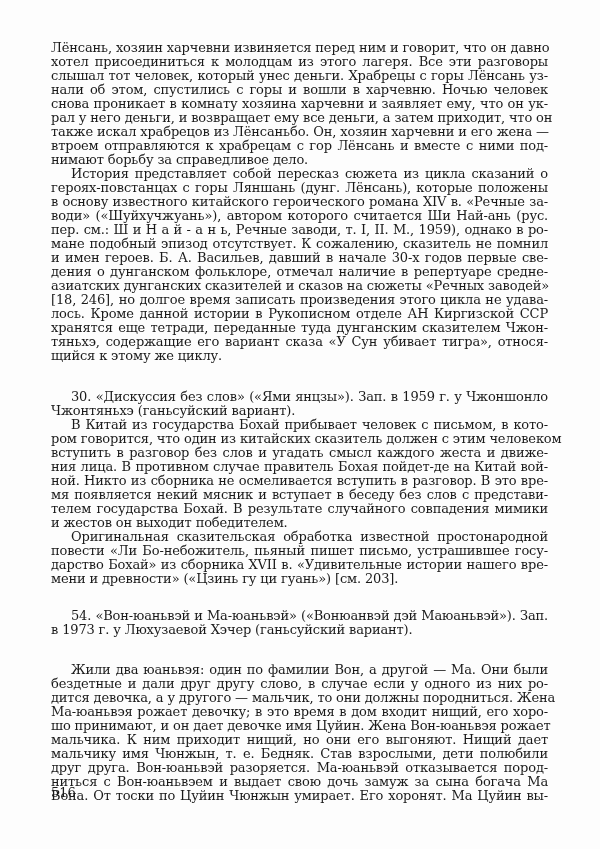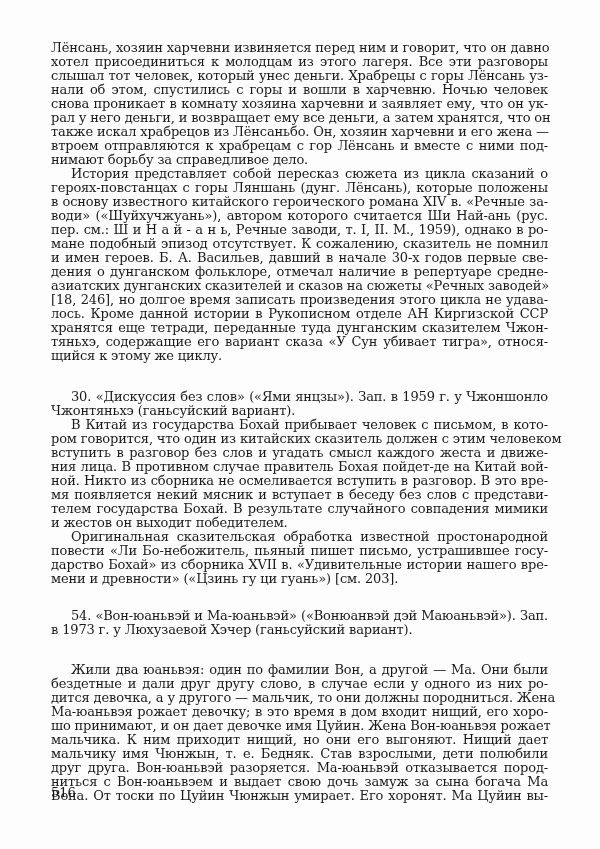--- a/index.html
+++ b/index.html
@@ -34,21 +34,21 @@
 
 <div class="page">
 
   <div class="block" style="top:41px;">
     <div>
       <span class="line" style="white-space: nowrap;">Лёнсань, хозяин харчевни извиняется перед ним и говорит, что он давно</span>
       <span class="line" style="white-space: nowrap;">хотел присоединиться к молодцам из этого лагеря. Все эти разговоры</span>
       <span class="line" style="white-space: nowrap;">слышал тот человек, который унес деньги. Храбрецы с горы Лёнсань уз-</span>
       <span class="line" style="white-space: nowrap;">нали об этом, спустились с горы и вошли в харчевню. Ночью человек</span>
       <span class="line" style="white-space: nowrap;">снова проникает в комнату хозяина харчевни и заявляет ему, что он ук-</span>
-      <span class="line" style="white-space: nowrap;">рал у него деньги, и возвращает ему все деньги, а затем хранятся, что он</span>
+      <span class="line" style="white-space: nowrap;">рал у него деньги, и возвращает ему все деньги, а затем приходит, что он</span>
       <span class="line" style="white-space: nowrap;">также искал храбрецов из Лёнсаньбо. Он, хозяин харчевни и его жена —</span>
       <span class="line" style="white-space: nowrap;">втроем отправляются к храбрецам с гор Лёнсань и вместе с ними под-</span>
       <span class="line last" style="white-space: nowrap;">нимают борьбу за справедливое дело.</span>
     </div>
     <div>
       <span class="line indent" style="white-space: nowrap;">История представляет собой пересказ сюжета из цикла сказаний о</span>
       <span class="line" style="white-space: nowrap;">героях-повстанцах с горы Ляншань (дунг. Лёнсань), которые положены</span>
       <span class="line" style="white-space: nowrap;">в основу известного китайского героического романа XIV в. «Речные за-</span>
       <span class="line" style="white-space: nowrap;">води» («Шуйхучжуань»), автором которого считается Ши Най-ань (рус.</span>
       <span class="line" style="white-space: nowrap;">пер. см.: Ш и  Н а й - а н ь, Речные заводи, т. I, II. М., 1959), однако в ро-</span>

